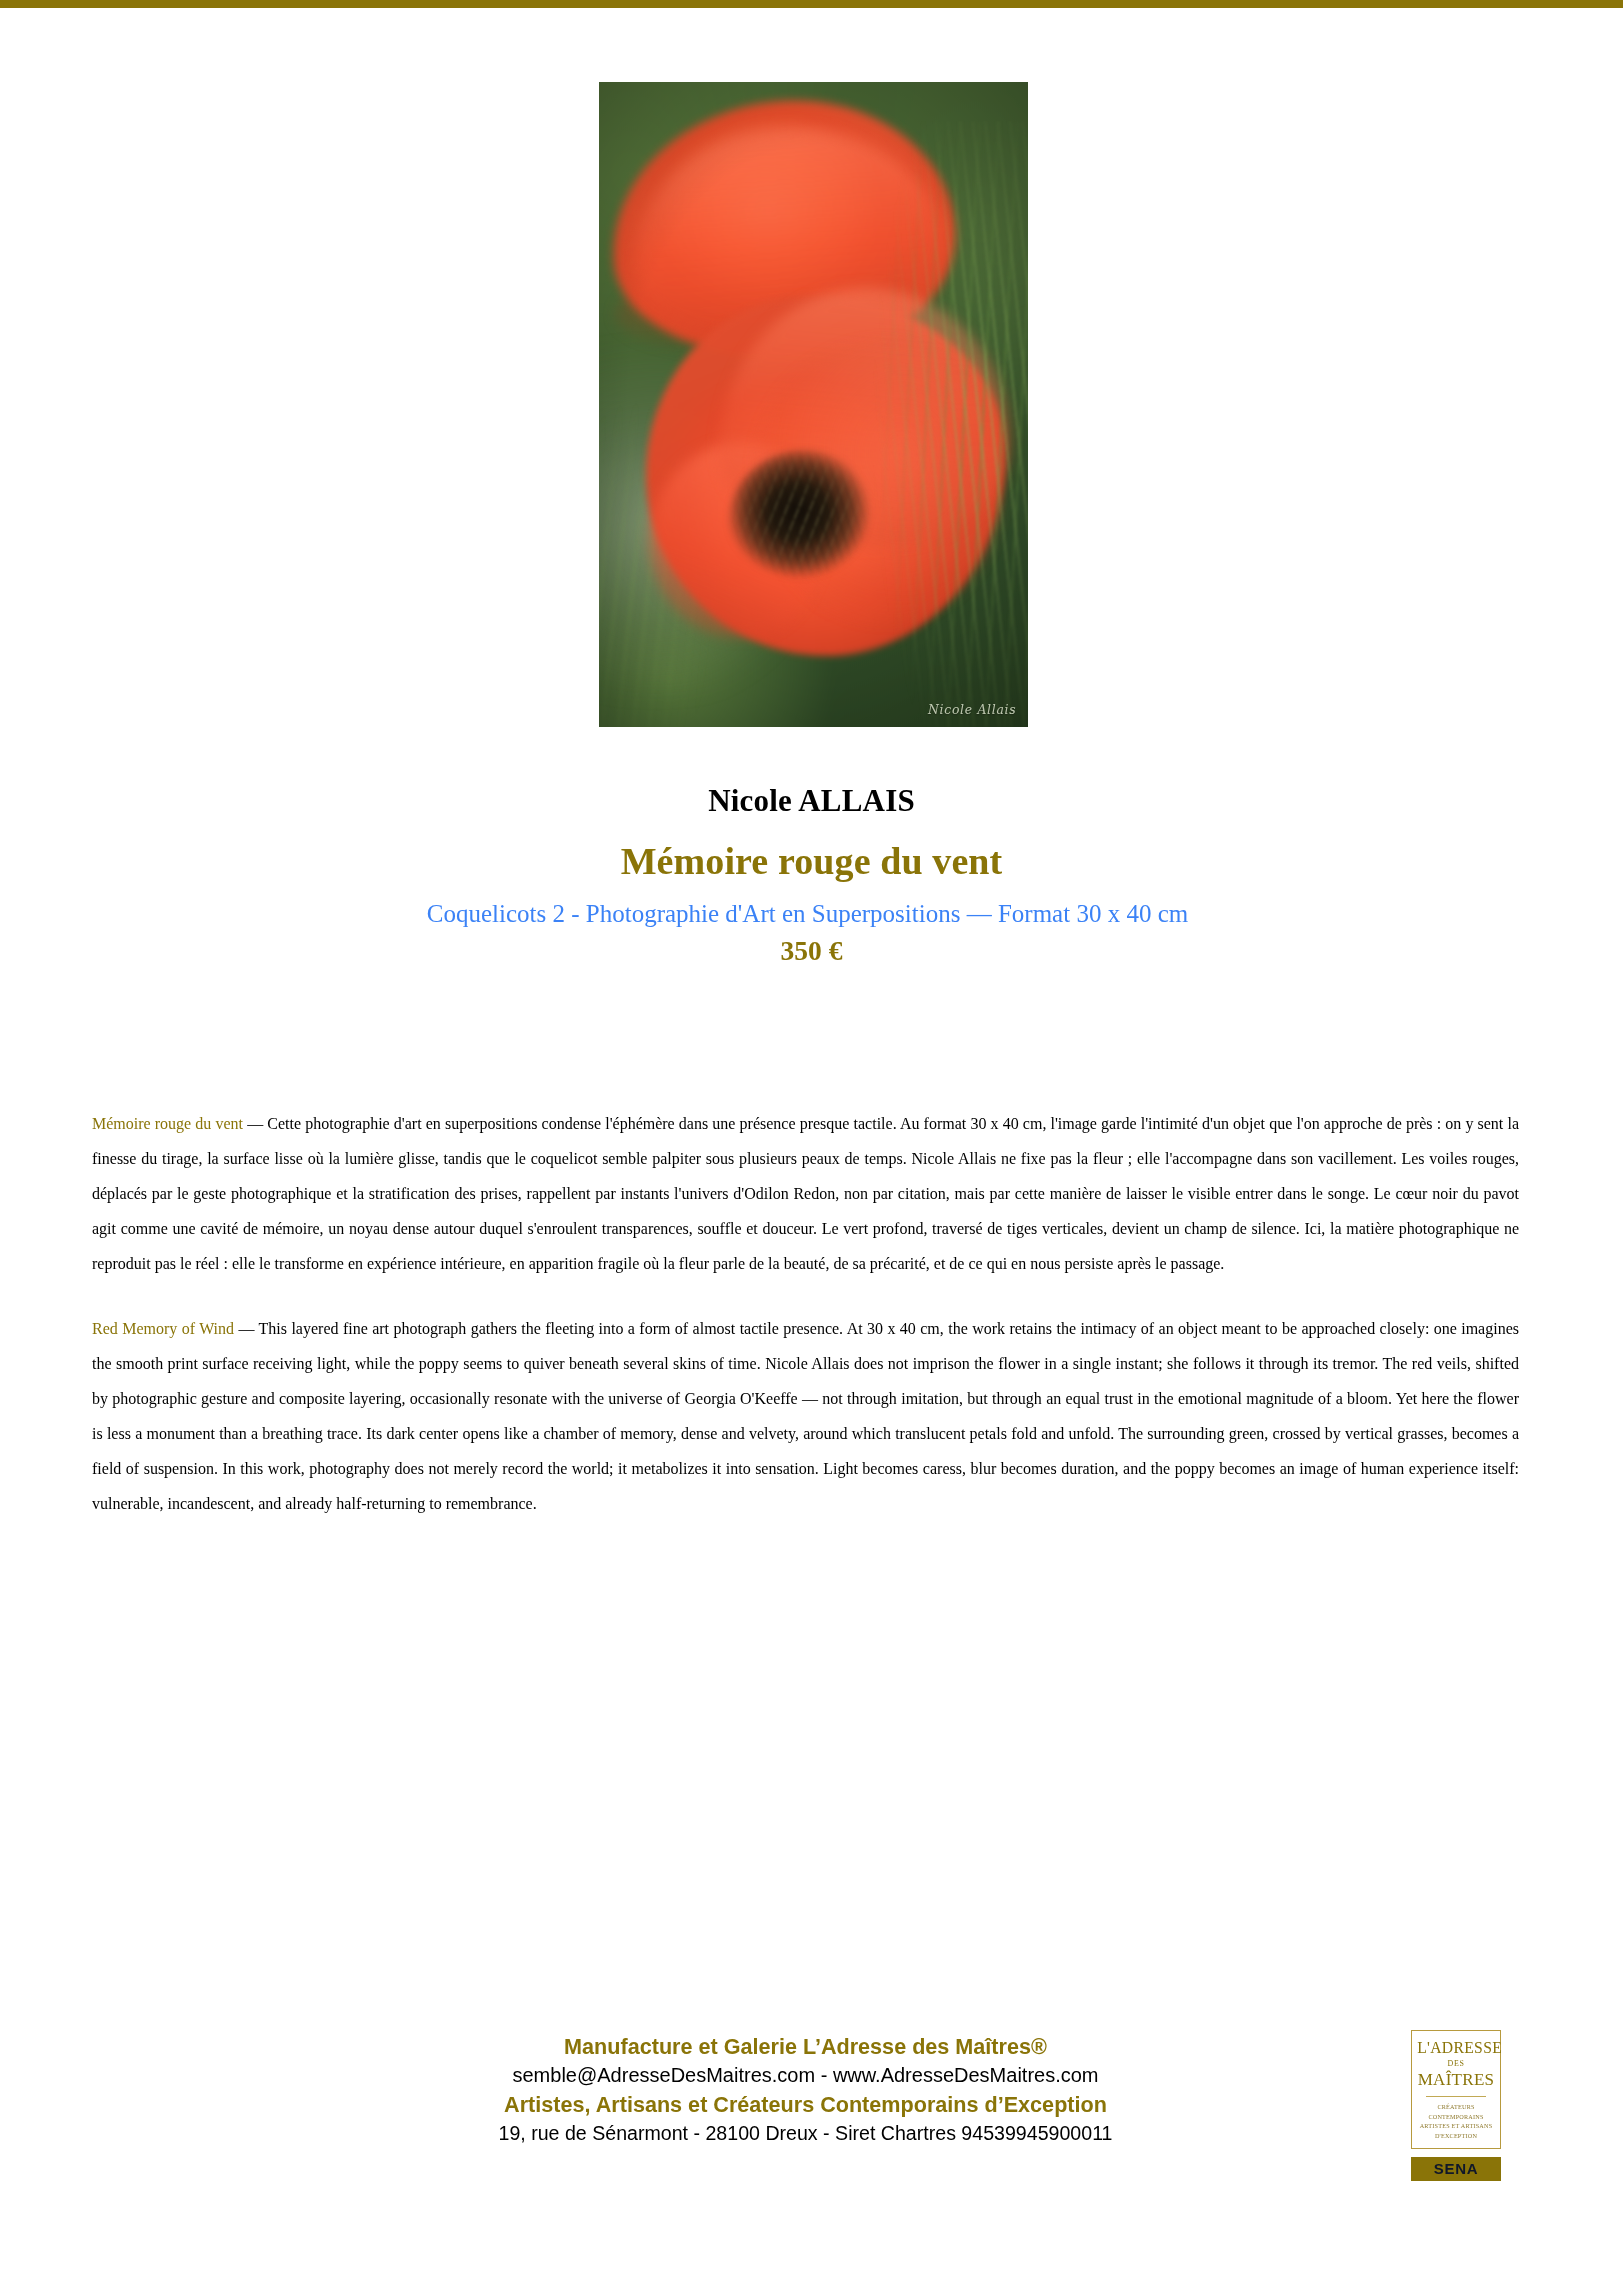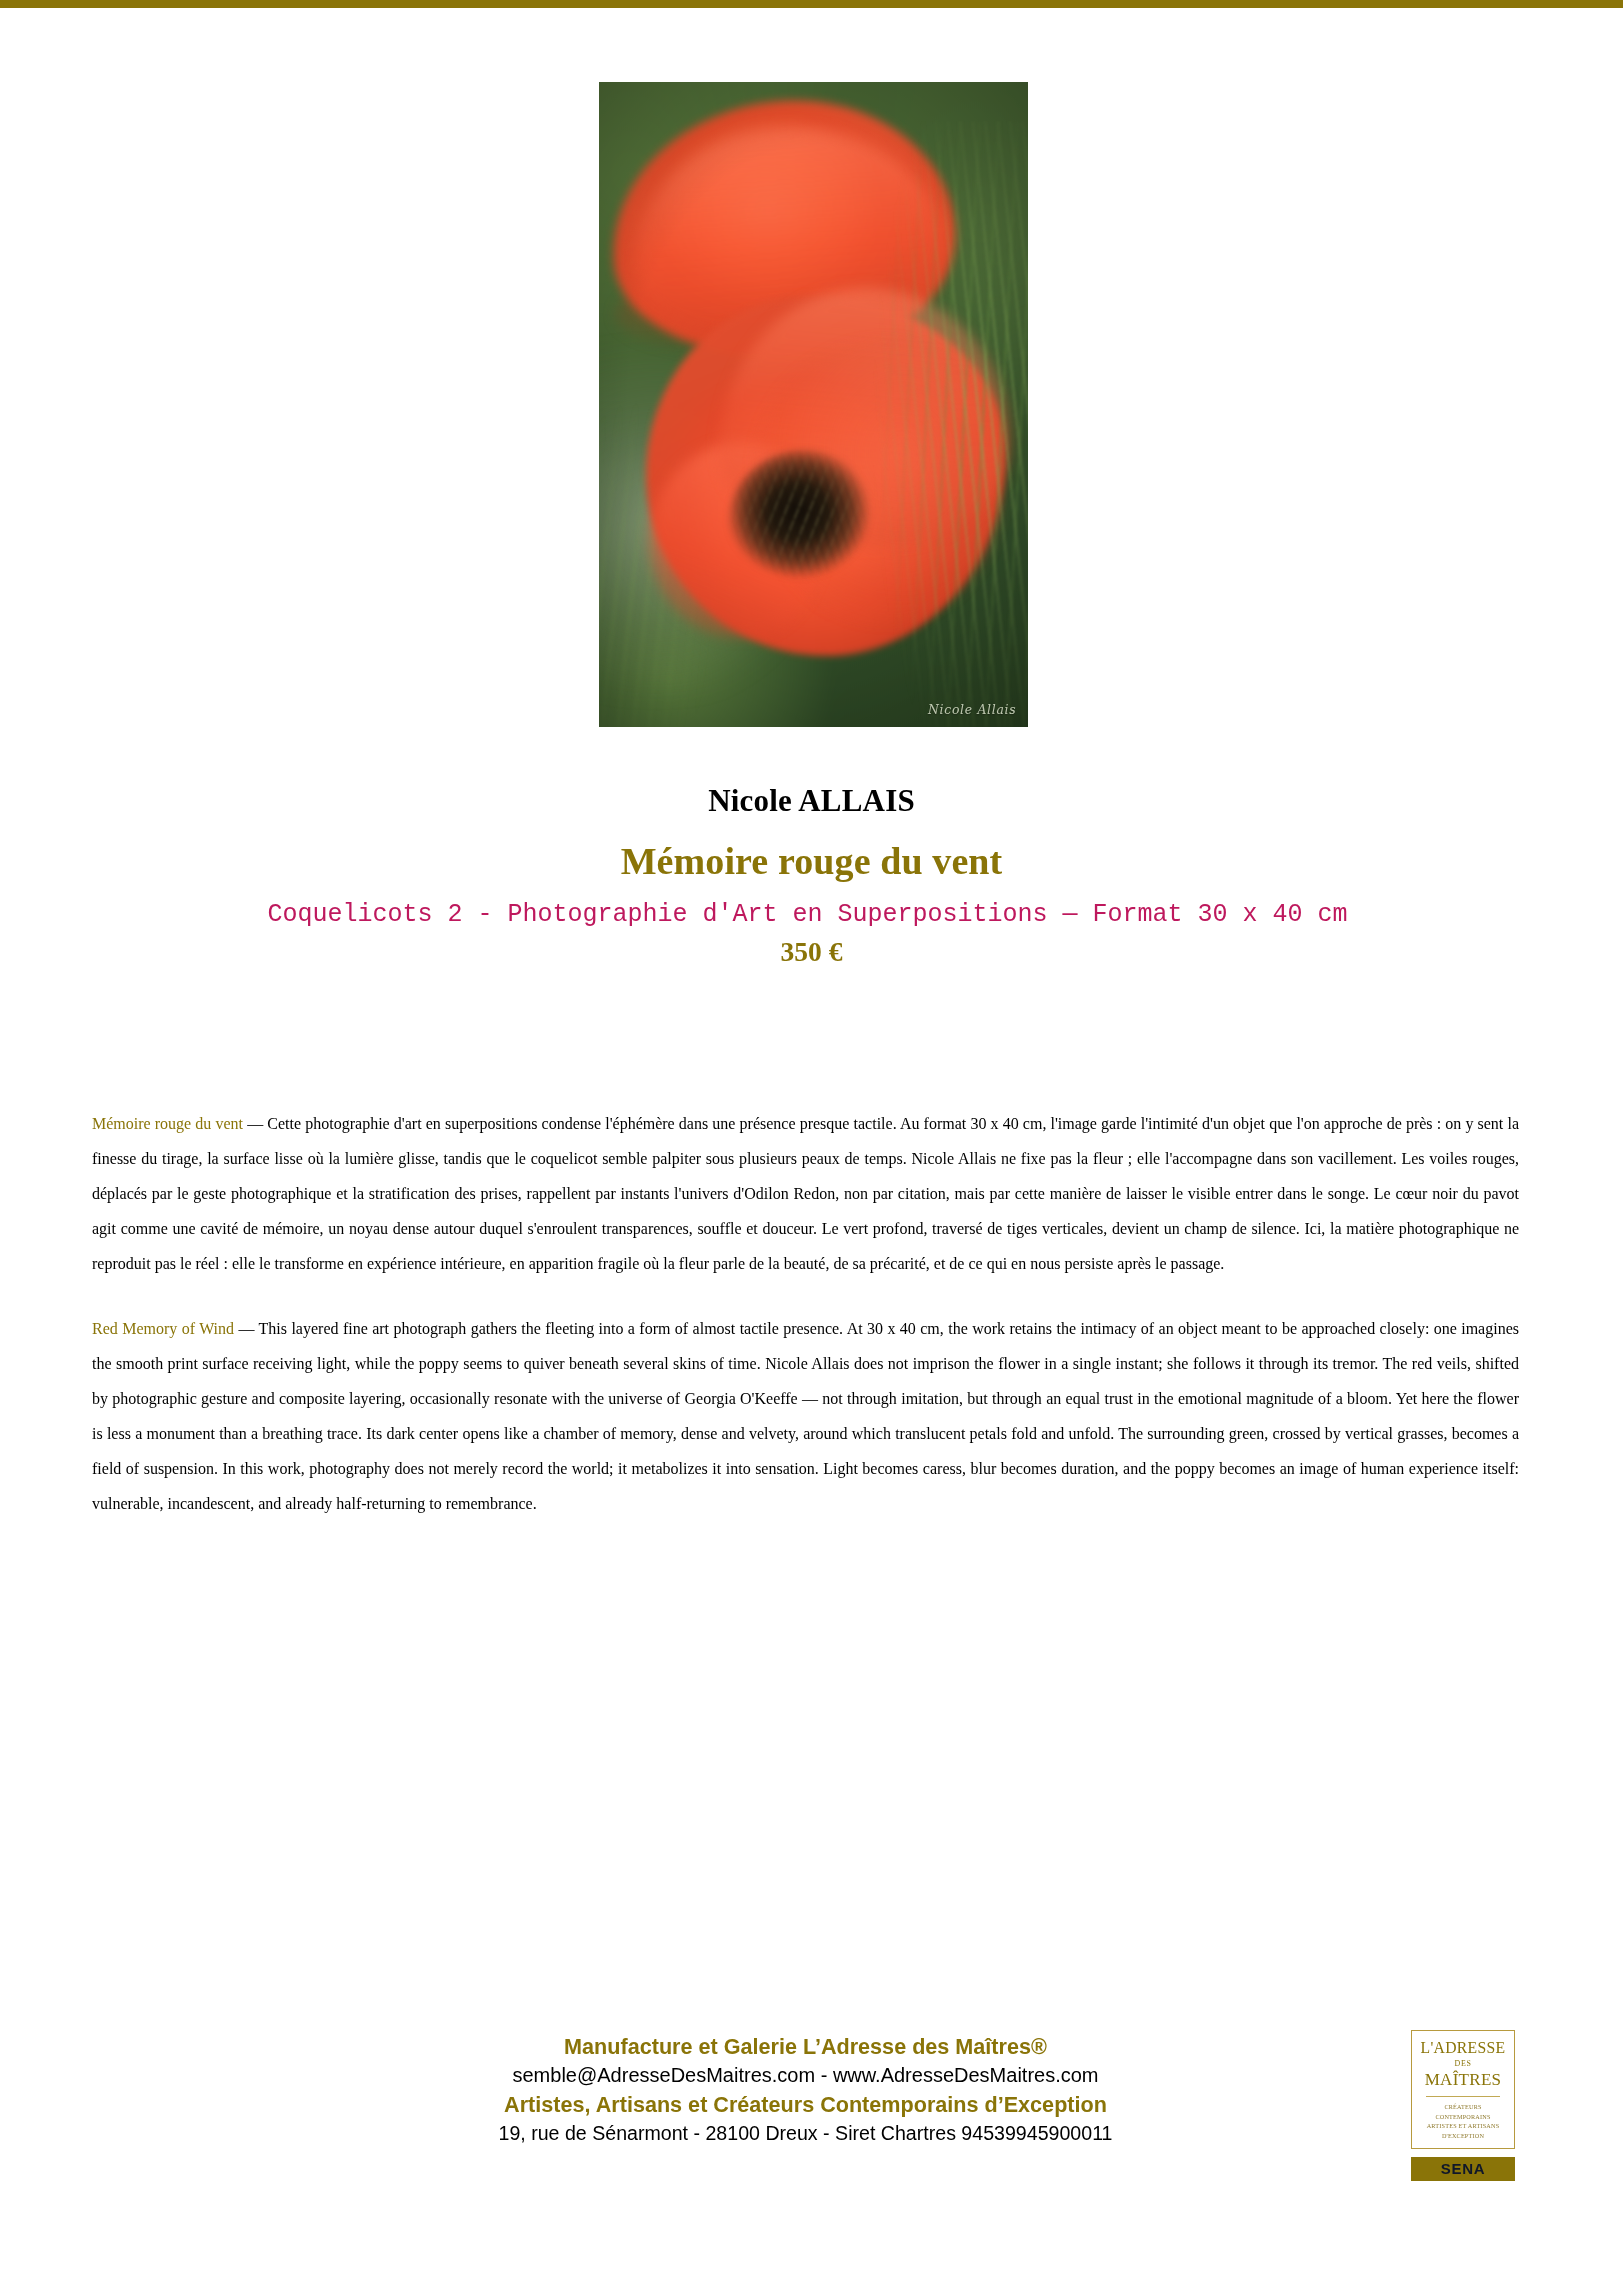--- a/index.html
+++ b/index.html
@@ -193,23 +193,22 @@
   }
   .work-title {
     font-weight: bold;
     font-size: 38px;
     color: #8a7408;
     margin: 19.6px 0 0 0;
     letter-spacing: 0.1px;
   }
   .work-subtitle {
     font-size: 25px;
-    color: #be185d;
+    color: #3b82f6;
     margin: 17px 8px 0 0;
-    font-family: Liberation Mono, monospace;
   }
   .work-price {
     font-weight: bold;
     font-size: 27.5px;
     color: #8a7408;
     margin: 7.9px 0 0 0;
   }
 
   
   .copy {
@@ -253,21 +252,21 @@
   }
   .footer-line.addr {
     font-size: 19.6px;
   }
 
   
   .brand {
     position: absolute;
     left: 1411px;
     top: 2030px;
-    width: 104px;
+    width: 90px;
   }
   .brand-card {
     border: 1.3px solid #b79a3e;
     background: #fff;
     padding: 9.2px 5.2px 7.9px 5.2px;
     text-align: center;
     color: #8a7408;
     font-family: "Liberation Serif", "DejaVu Serif", serif;
   }
   .brand-l1 { font-size: 15.7px; letter-spacing: 0.3px; line-height: 1.05; }

